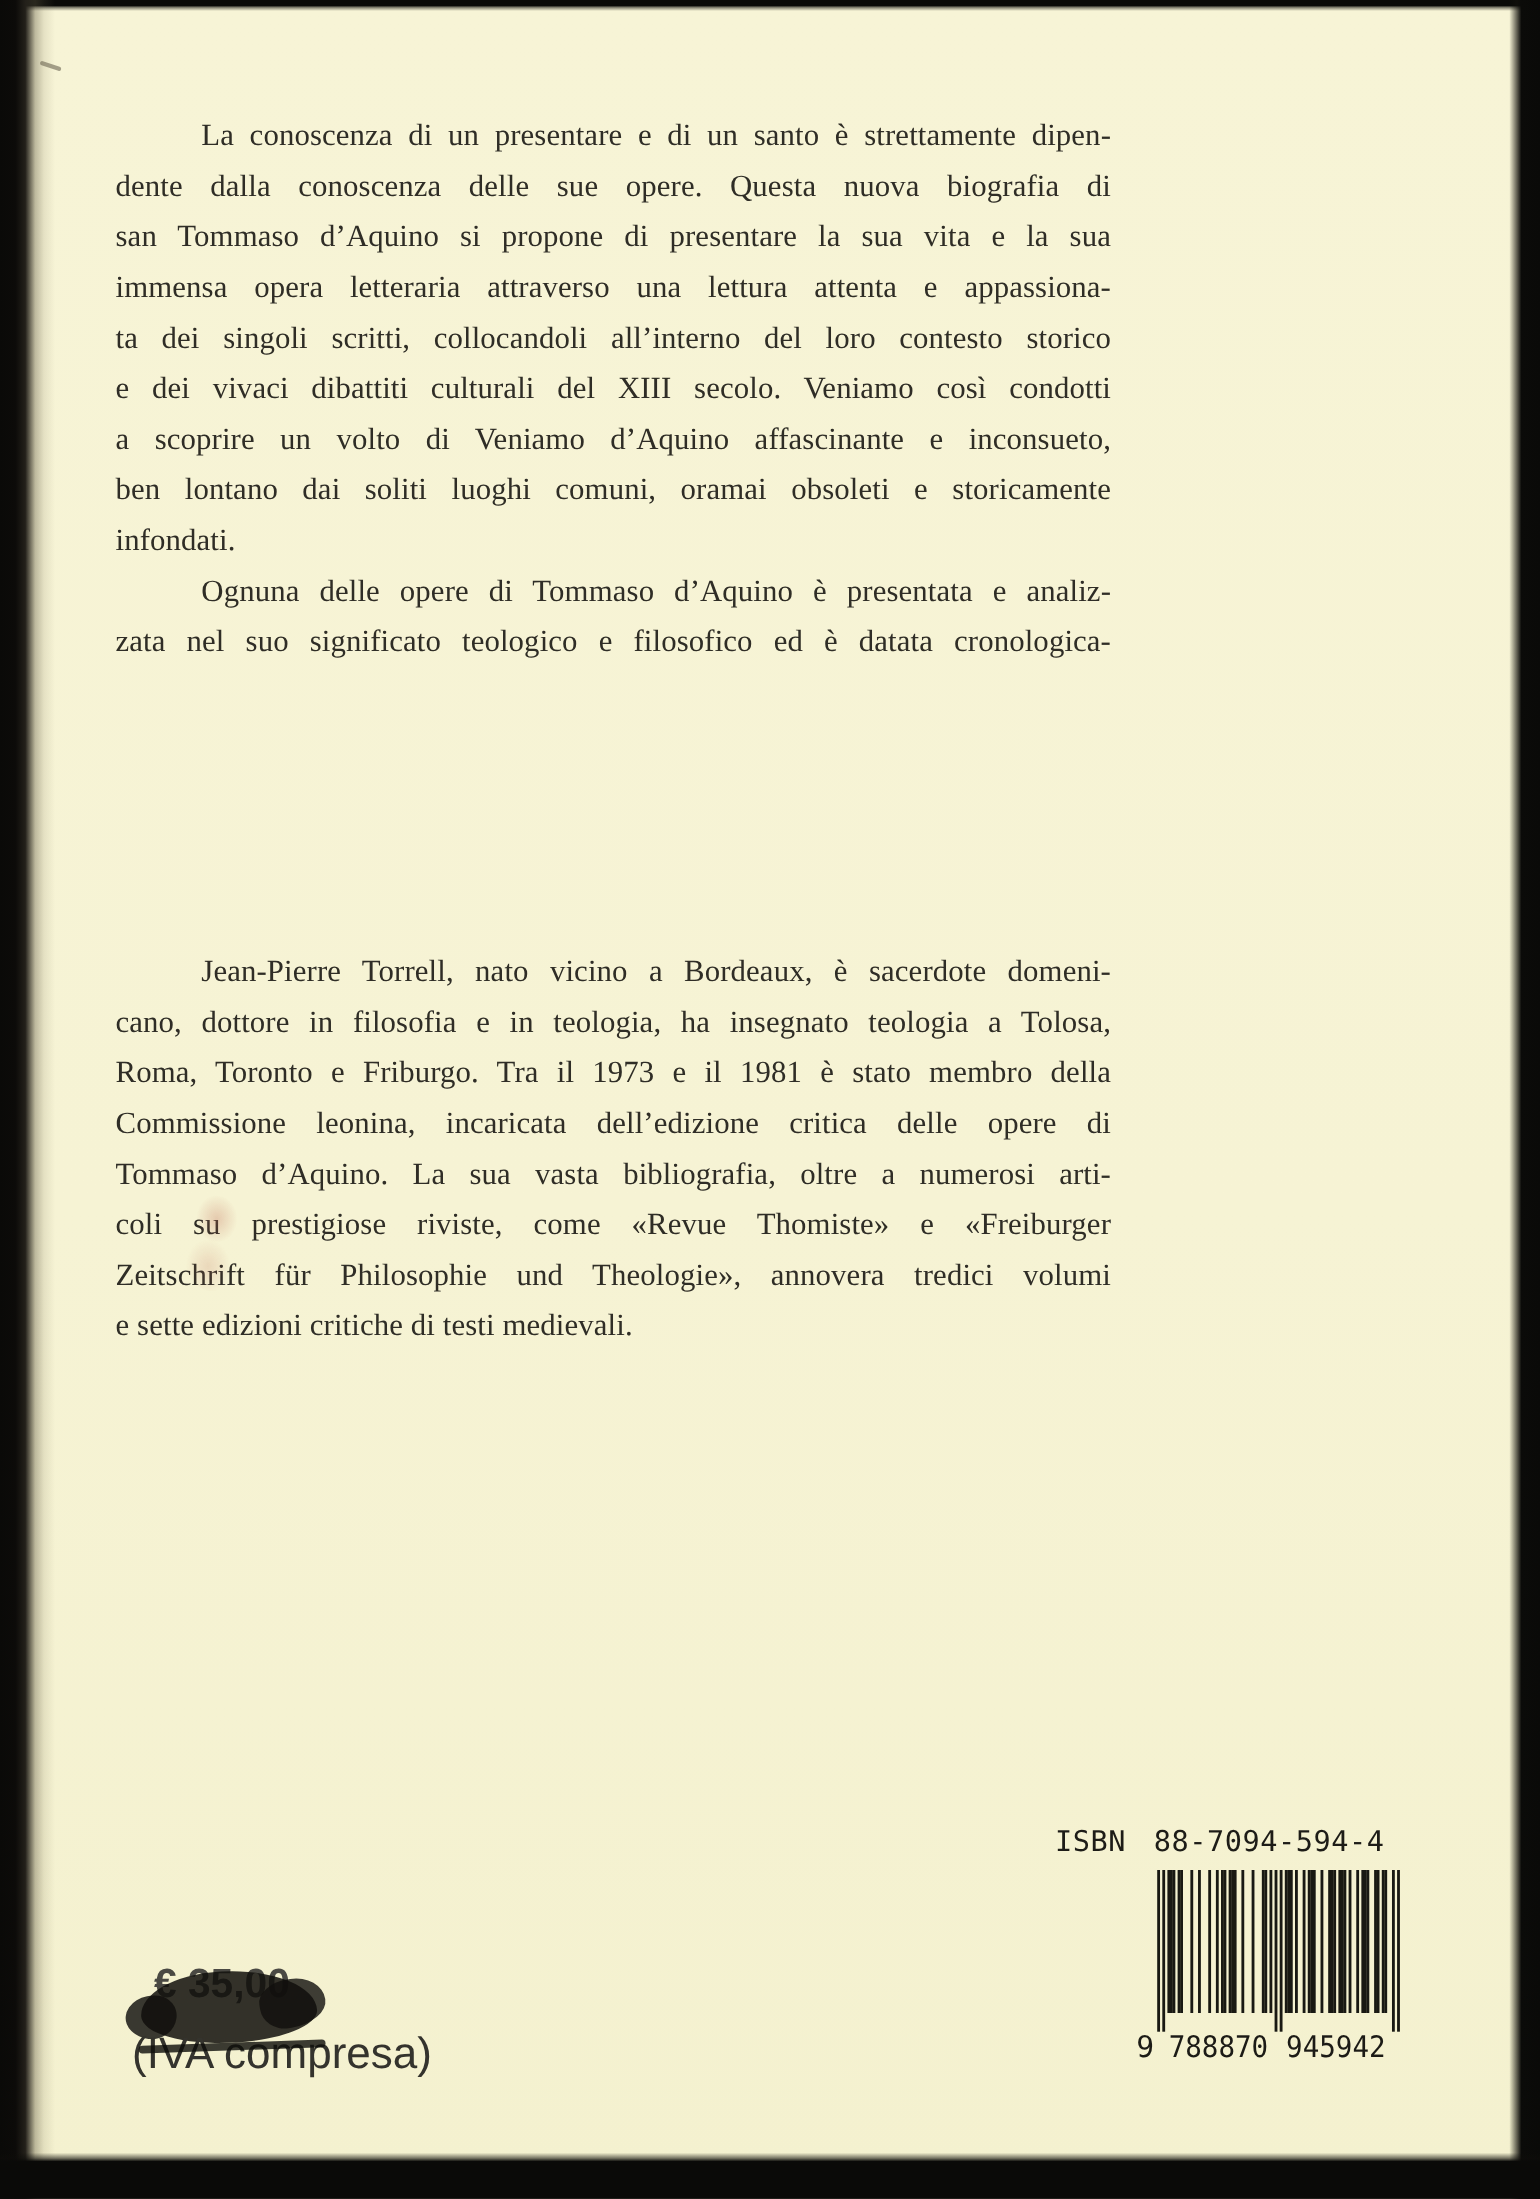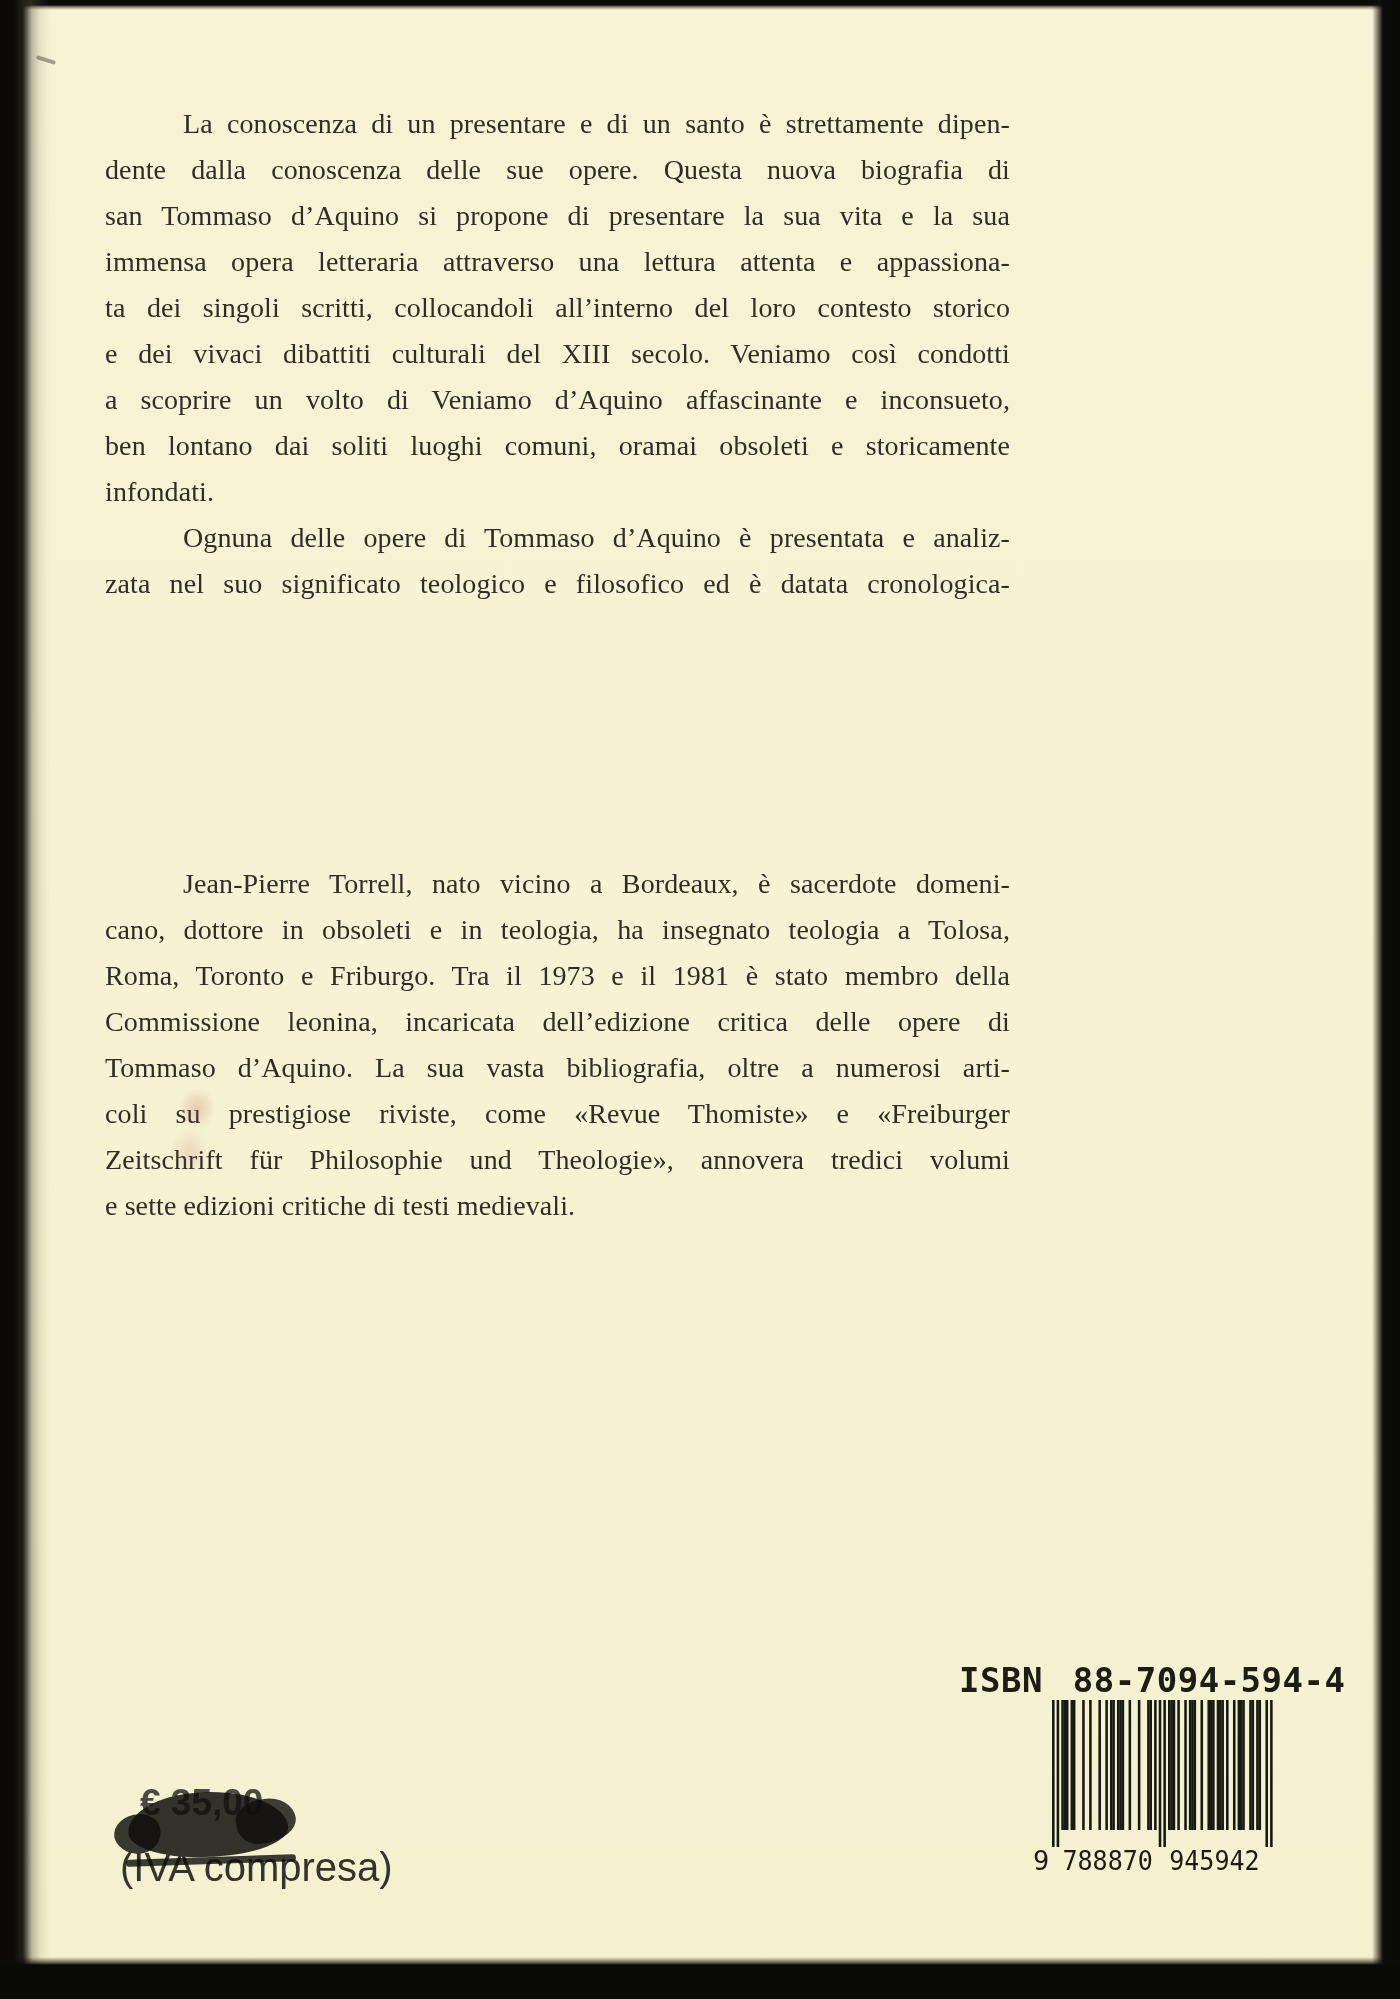--- a/index.html
+++ b/index.html
@@ -46,21 +46,21 @@
   }
   .speck{
     position:absolute;left:36px;top:58px;width:20px;height:4px;z-index:2;
     background:rgba(60,54,40,.45);border-radius:3px;transform:rotate(18deg);
   }
 
   
   .isbn-label{
     position:absolute;left:959px;top:1660px;z-index:3;
     font-family:"DejaVu Sans Mono","Liberation Mono",monospace;
-    font-size:34px;font-weight:bold;color:#1d1c17;
+    font-size:26px;font-weight:normal;color:#1d1c17;
     letter-spacing:.5px;word-spacing:9px;white-space:nowrap;
   }
   #barcode{position:absolute;left:1032px;top:1700px;z-index:3;}
 
   
   .price-value{
     position:absolute;left:140px;top:1782px;z-index:4;
     font-family:"Liberation Sans","DejaVu Sans",sans-serif;
     font-size:37px;font-weight:bold;color:#4a4943;white-space:nowrap;
   }
@@ -103,21 +103,21 @@
       <div class="line">ta dei singoli scritti, collocandoli all’interno del loro contesto storico</div>
       <div class="line">e dei vivaci dibattiti culturali del XIII secolo. Veniamo così condotti</div>
       <div class="line">a scoprire un volto di Veniamo d’Aquino affascinante e inconsueto,</div>
       <div class="line">ben lontano dai soliti luoghi comuni, oramai obsoleti e storicamente</div>
       <div class="line last">infondati.</div>
       <div class="line first">Ognuna delle opere di Tommaso d’Aquino è presentata e analiz-</div>
       <div class="line">zata nel suo significato teologico e filosofico ed è datata cronologica-</div>
     </div>
   <div class="copy" id="bio">
       <div class="line first">Jean-Pierre Torrell, nato vicino a Bordeaux, è sacerdote domeni-</div>
-      <div class="line">cano, dottore in obsoleti e in teologia, ha insegnato teologia a Tolosa,</div>
+      <div class="line">cano, dottore in filosofia e in teologia, ha insegnato teologia a Tolosa,</div>
       <div class="line">Roma, Toronto e Friburgo. Tra il 1973 e il 1981 è stato membro della</div>
       <div class="line">Commissione leonina, incaricata dell’edizione critica delle opere di</div>
       <div class="line">Tommaso d’Aquino. La sua vasta bibliografia, oltre a numerosi arti-</div>
       <div class="line">coli su prestigiose riviste, come «Revue Thomiste» e «Freiburger</div>
       <div class="line">Zeitschrift für Philosophie und Theologie», annovera tredici volumi</div>
       <div class="line last">e sette edizioni critiche di testi medievali.</div>
     </div>
 
   <div class="stain"></div>
   <div class="speck"></div>

